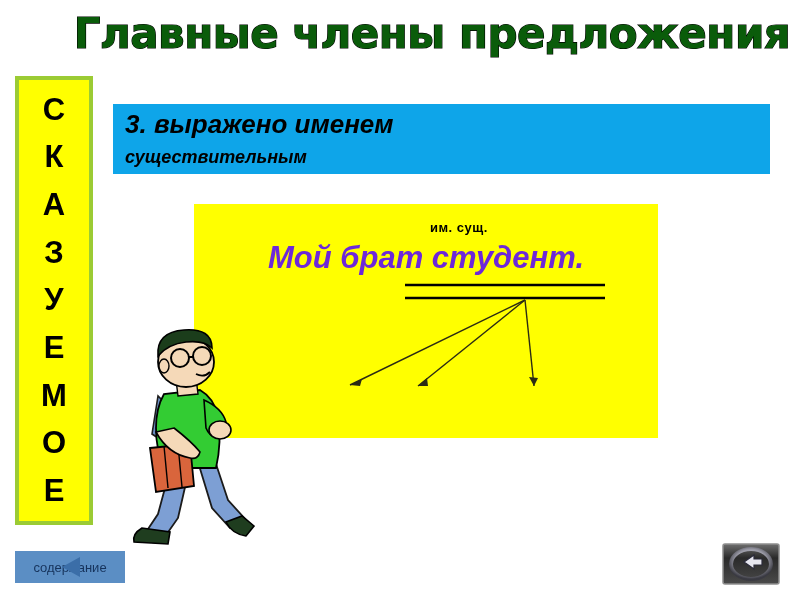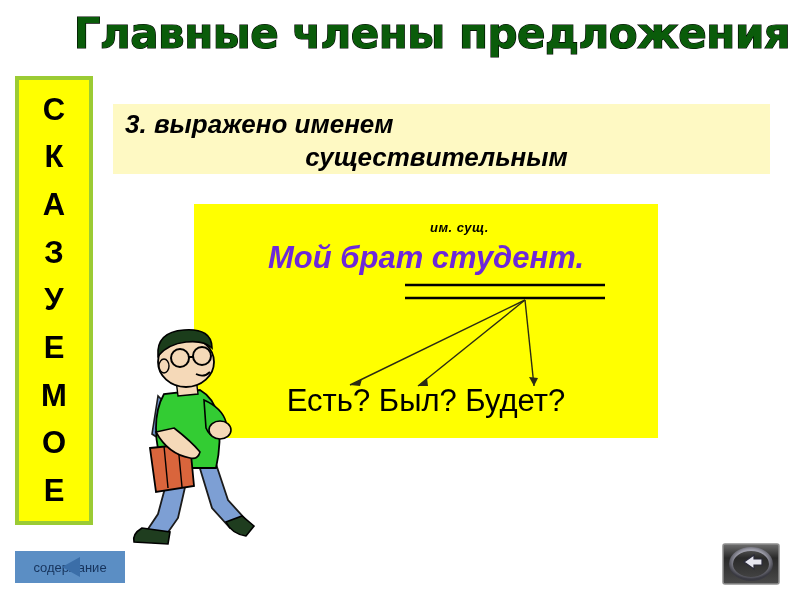--- a/index.html
+++ b/index.html
@@ -58,42 +58,42 @@
     color: #000000;
   }
 
   
   #rule-banner {
     position: absolute;
     left: 113px;
     top: 104px;
     width: 657px;
     height: 70px;
-    background: #fef9c3;
+    background: #0ea5e9;
     box-sizing: border-box;
     padding: 4px 12px 0 12px;
   }
   #rule-banner .line1 {
     font-family: "Liberation Sans", sans-serif;
     font-style: italic;
     font-weight: bold;
     font-size: 26px;
     line-height: 33px;
     color: #000000;
     text-align: left;
     white-space: nowrap;
   }
   #rule-banner .line2 {
     font-family: "Liberation Sans", sans-serif;
     font-style: italic;
     font-weight: bold;
-    font-size: 26px;
+    font-size: 18px;
     line-height: 33px;
     color: #000000;
-    text-align: center;
+    text-align: left;
     padding-right: 10px;
     white-space: nowrap;
   }
 
   
   #example-panel {
     position: absolute;
     left: 194px;
     top: 204px;
     width: 464px;
@@ -105,21 +105,20 @@
     position: absolute;
     left: 236px;
     top: 16px;
     font-family: "Liberation Sans", sans-serif;
     font-weight: bold;
     font-size: 13px;
     line-height: 15px;
     color: #000000;
     letter-spacing: 0.5px;
     white-space: nowrap;
-    font-style: italic;
   }
   #example-sentence {
     position: absolute;
     left: 6px;
     top: 34px;
     width: 452px;
     font-family: "Liberation Sans", sans-serif;
     font-style: italic;
     font-weight: bold;
     font-size: 31px;
@@ -242,21 +241,20 @@
       <line x1="331" y1="96" x2="224" y2="182"></line>
       <line x1="331" y1="96" x2="340" y2="182"></line>
     </g>
     <g fill="#2b2b14" stroke="none">
       <polygon points="156,181 168,175 166,182"></polygon>
       <polygon points="224,182 233,174 234,182"></polygon>
       <polygon points="340,182 335,173 344,174"></polygon>
     </g>
   </svg>
 
-  <div id="question-row">Есть? Был? Будет?</div>
 </div>
 
 <svg id="student-figure" viewBox="0 0 146 228">
 
   <path d="M46 74 L40 112 L52 120 L58 86 Z" fill="#6b8ec4" stroke="#1b1b1b" stroke-width="1.6"></path>
 
   <path d="M60 140 L46 192 L34 210 L52 216 L66 196 L76 152 Z" fill="#7d9fd4" stroke="#1b1b1b" stroke-width="1.8"></path>
 
   <path d="M86 140 L100 186 L118 206 L134 198 L116 178 L104 142 Z" fill="#7d9fd4" stroke="#1b1b1b" stroke-width="1.8"></path>
 

